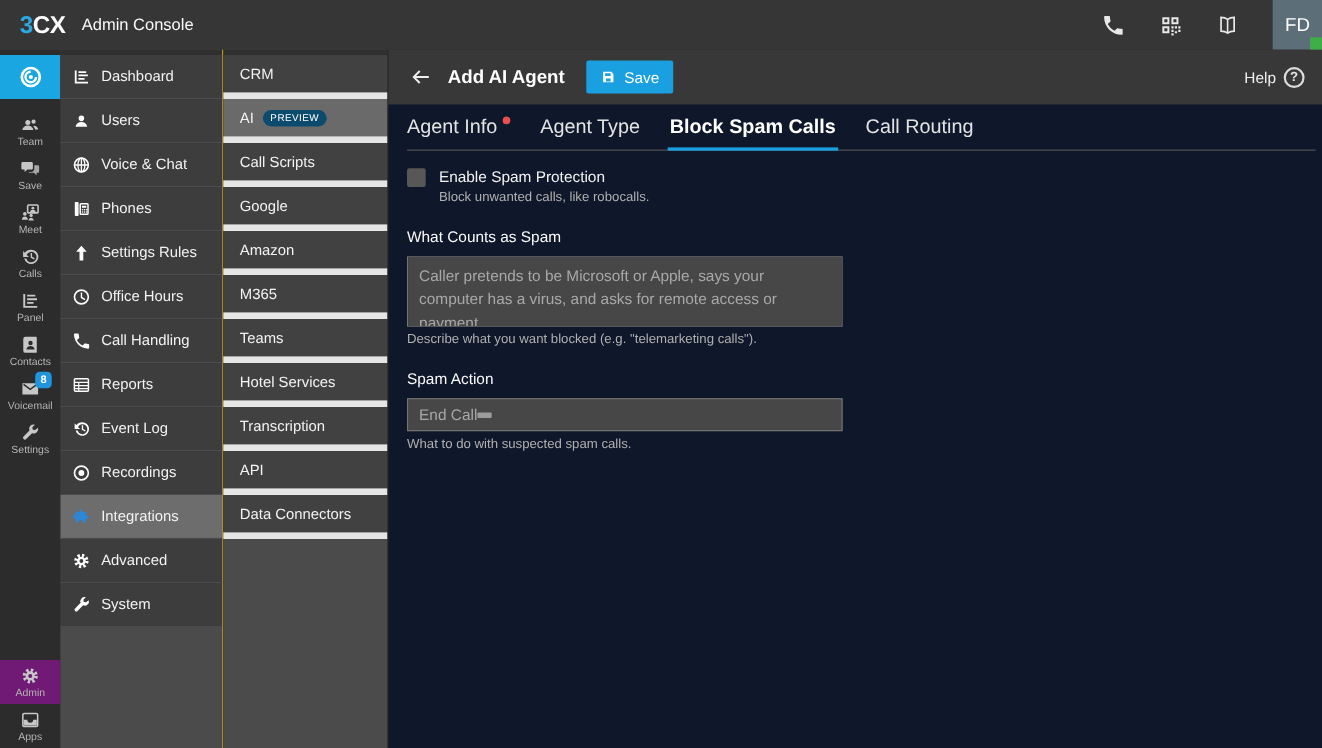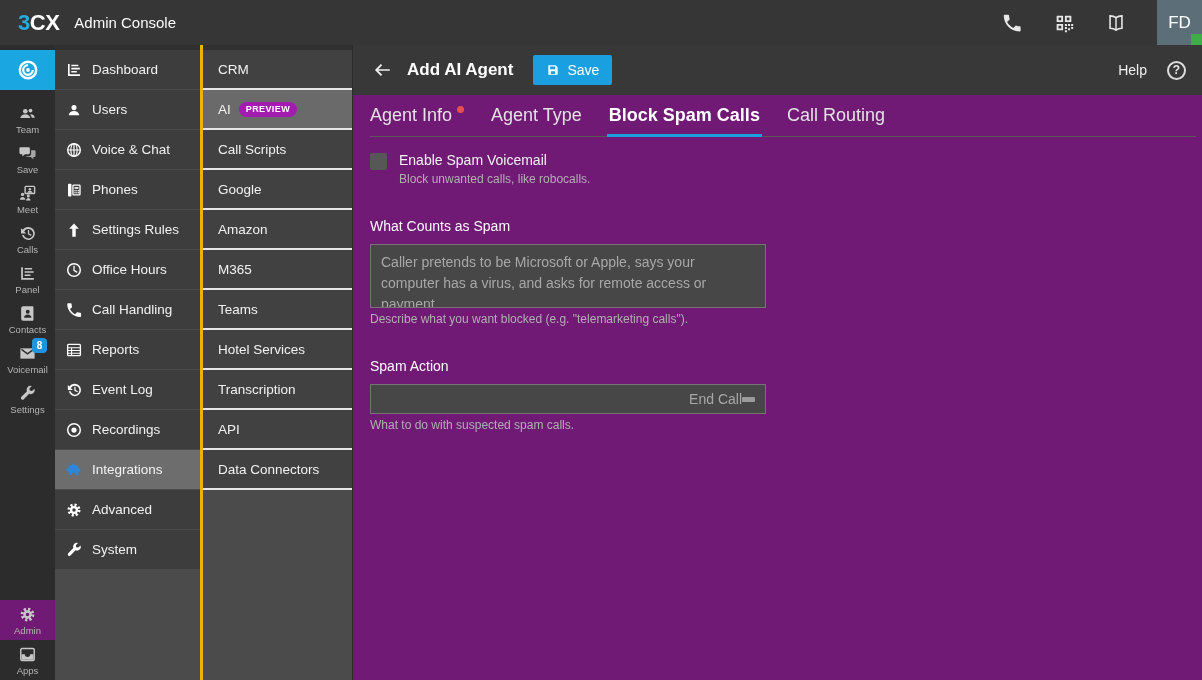--- a/index.html
+++ b/index.html
@@ -29,60 +29,60 @@
   .rail { width:55px; background:#2c2c2c; display:flex; flex-direction:column; align-items:center; padding-top:5px; flex:none; }
   .rail-logo { width:55px; height:40px; background:#1aa7e1; display:flex; align-items:center; justify-content:center; color:#fff; cursor:pointer; margin-bottom:9px; }
   .rail-item { width:55px; height:40px; display:flex; flex-direction:column; align-items:center; justify-content:center; gap:1px; color:#cfcfcf; cursor:pointer; }
   .rail-item .ric { width:19px; height:19px; position:relative; color:#c7c7c7; }
   .rail-item .rlabel { font-size:9.5px; color:#b5b5b5; }
   .rail-spacer { flex:1; }
   .rail-item.highlight { background:#701a75; }
   .vm-badge { position:absolute; top:-6px; right:-10px; min-width:15px; height:15px; padding:0 3px; background:#1f95dd; border-radius:4px; color:#fff; font-size:10px; font-weight:bold; display:flex; align-items:center; justify-content:center; }
 
   
-  .sb2 { width:148px; background:#303030; display:flex; flex-direction:column; padding-top:5px; border-right:3px solid #eab308; flex:none; }
+  .sb2 { width:148px; background:#303030; display:flex; flex-direction:column; padding-top:5px; border-right:1px solid #eab308; flex:none; }
   .sb2 .row { height:40px; flex:none; display:flex; align-items:center; gap:9px; padding:0 10px; background:#3d3d3d; border-bottom:1px solid #4b4b4b; font-size:13.5px; color:#f2f2f2; cursor:pointer; }
   .sb2 .row .sic { width:18px; height:18px; flex:none; color:#fdfdfd; }
   .sb2 .row.selected { background:#6d6d6d; }
   .sb2 .fill, .sb3 .fill { flex:1; background:#4b4b4b; }
   .ic-blue { color:#2e86d6 !important; }
 
   
   .sb3 { width:150px; background:#303030; display:flex; flex-direction:column; padding-top:5px; border-right:1px solid #2b2b2b; flex:none; }
-  .sb3 .row { height:40px; flex:none; display:flex; align-items:center; gap:8px; padding:0 15px; background:#414141; border-bottom:2px solid #e5e5e5; font-size:13.5px; color:#f2f2f2; cursor:pointer; }
+  .sb3 .row { height:40px; flex:none; display:flex; align-items:center; gap:8px; padding:0 15px; background:#414141; border-bottom:6px solid #e5e5e5; font-size:13.5px; color:#f2f2f2; cursor:pointer; }
   .sb3 .row.selected { background:#6a6a6a; }
-  .preview-badge { background:#a21caf; color:#fff; font-size:9px; font-weight:bold; letter-spacing:.4px; padding:2.5px 7px; border-radius:9px; }
-
-  
-  .main { flex:1; display:flex; flex-direction:column; background:#701a75; }
+  .preview-badge { background:#0c4a6e; color:#fff; font-size:9px; font-weight:normal; letter-spacing:.4px; padding:2.5px 7px; border-radius:9px; }
+
+  
+  .main { flex:1; display:flex; flex-direction:column; background:#0f172a; }
   .main-header { height:50px; flex:none; background:#383838; display:flex; align-items:center; padding:0 16px 0 18px; }
   .back-btn { width:22px; height:22px; color:#f0f0f0; cursor:pointer; flex:none; }
   .page-title { font-size:17px; font-weight:bold; color:#fff; margin-left:14px; }
   .save-btn { margin-left:20px; height:30px; background:#1a9fe0; border:none; border-radius:2px; color:#fff; font-family:inherit; font-size:14px; display:flex; align-items:center; gap:7px; padding:0 13px; cursor:pointer; }
   .save-btn .svic { width:14px; height:14px; }
-  .help { margin-left:auto; display:flex; align-items:center; gap:20px; font-size:14px; color:#f0f0f0; cursor:pointer; }
+  .help { margin-left:auto; display:flex; align-items:center; gap:7px; font-size:14px; color:#f0f0f0; cursor:pointer; }
   .help-circle { width:19px; height:19px; border:2px solid #dcdcdc; border-radius:50%; display:flex; align-items:center; justify-content:center; font-size:12px; font-weight:bold; color:#e6e6e6; }
 
   
   .tabs { height:42px; flex:none; display:flex; align-items:stretch; gap:27px; margin:0 6px 0 17px; border-bottom:1px solid #575757; }
   .tab { display:flex; align-items:center; font-size:18px; color:#e3e3e3; position:relative; cursor:pointer; }
   .tab.active { color:#fff; font-weight:bold; }
   .tab.active::after { content:""; position:absolute; left:-2px; right:-2px; bottom:-1px; height:3px; background:#1a9fe0; }
   .alert-dot { width:7px; height:7px; border-radius:50%; background:#e8504f; margin-left:5px; position:relative; top:-6px; }
 
   
   .content { padding:15px 17px; }
   .check-row { display:flex; gap:12px; }
   .checkbox { width:17px; height:17px; background:#575757; border-radius:2px; margin-top:1px; flex:none; cursor:pointer; }
   .check-label { font-size:14px; color:#f2f2f2; }
   .hint { font-size:12px; color:#b0b0b0; margin-top:4px; }
-  .section-label { font-size:14px; color:#fafafa; margin-top:32px; }
+  .section-label { font-size:14px; color:#fafafa; margin-top:21px; }
   .textarea { margin-top:10px; width:396px; height:64px; background:#474747; border:1px solid #757575; color:#ddd; font-family:inherit; font-size:14px; line-height:1.5; padding:7px 10px; resize:none; display:block; }
   .textarea::placeholder { color:#a8a8a8; opacity:1; }
-  .select { margin-top:10px; width:396px; height:30px; background:#474747; border:1px solid #757575; display:flex; align-items:center; justify-content:flex-end; padding:0 10px; font-size:14px; color:#a8a8a8; cursor:pointer; }
+  .select { margin-top:10px; width:396px; height:30px; background:#474747; border:1px solid #757575; display:flex; align-items:center; justify-content:flex-start; padding:0 10px; font-size:14px; color:#a8a8a8; cursor:pointer; }
   .select-indicator { width:13px; height:5px; background:#9b9b9b; border-radius:1px; }
 </style>
 </head>
 <body>
 
 <svg width="0" height="0" style="position:absolute">
   <defs>
     <symbol id="i-logo" viewBox="0 0 24 24">
       <circle cx="12" cy="12" r="8.2" fill="none" stroke="currentColor" stroke-width="2.4"></circle>
       <path d="M12 7.2a4.8 4.8 0 1 0 4.8 4.8" fill="none" stroke="currentColor" stroke-width="2.2"></path>
@@ -449,21 +449,21 @@
       </div>
       <div class="tab">
         <span>Call Routing</span>
       </div>
     </div>
 
     <div class="content">
       <div class="check-row">
         <span class="checkbox"></span>
         <div>
-          <div class="check-label">Enable Spam Voicemail</div>
+          <div class="check-label">Enable Spam Protection</div>
           <div class="hint">Block unwanted calls, like robocalls.</div>
         </div>
       </div>
 
       <div class="section-label">What Counts as Spam</div>
       <textarea class="textarea" placeholder="Caller pretends to be Microsoft or Apple, says your computer has a virus, and asks for remote access or payment." style=""></textarea>
       <div class="hint">Describe what you want blocked (e.g. "telemarketing calls").</div>
 
       <div class="section-label">Spam Action</div>
       <div class="select">

